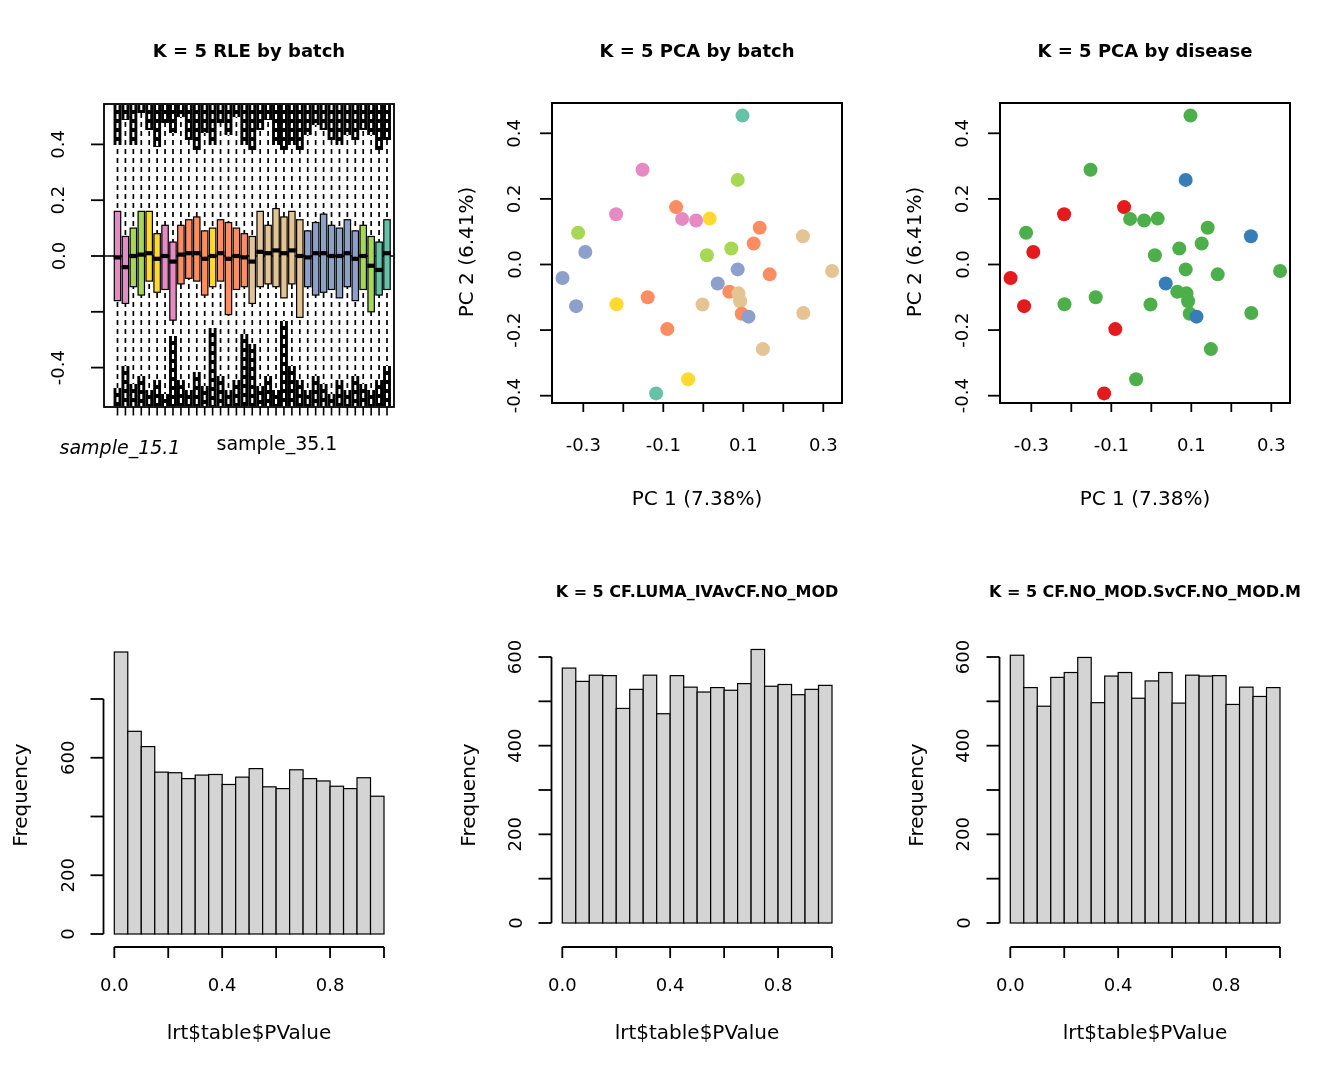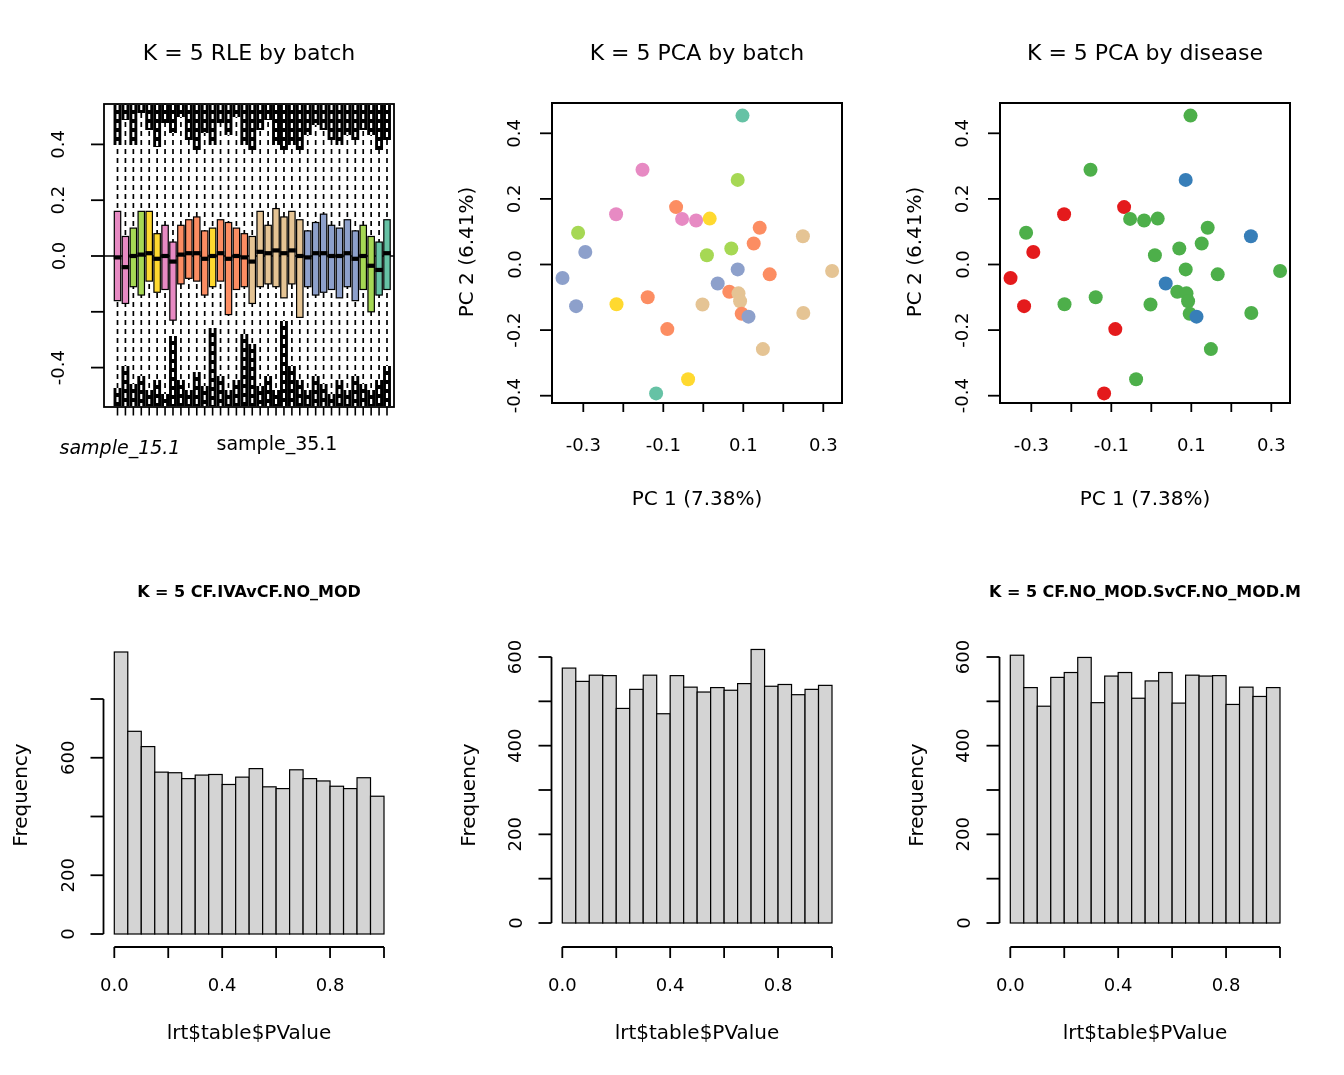--- a/index.html
+++ b/index.html
@@ -1,19 +1,19 @@
 <!DOCTYPE html>
 <html><head>
 <meta charset="utf-8">
 <style>
   html,body{margin:0;padding:0;background:#fff;}
   #fig{position:relative;width:1344px;height:1075px;background:#ffffff;overflow:hidden;
        font-family:"DejaVu Sans","Liberation Sans",sans-serif;color:#000;}
   .lbl{position:absolute;text-align:center;white-space:nowrap;color:#000;}
-  .title-top{font-size:22px;font-weight:normal;}
+  .title-top{font-size:18px;font-weight:bold;}
   .title-bot{font-size:16px;font-weight:bold;}
   .axlab{font-size:20px;}
   .smplab{font-size:19px;}
   .rot{transform:rotate(-90deg);transform-origin:center center;}
   svg{position:absolute;display:block;}
   svg text{font-family:"DejaVu Sans","Liberation Sans",sans-serif;fill:#000;}
 </style>
 </head>
 <body>
 
@@ -554,21 +554,21 @@
       <text x="222.18" y="447" text-anchor="middle" font-size="18" dominant-baseline="central">0.4</text>
       <line x1="276.12" y1="410" x2="276.12" y2="421" stroke="#000" stroke-width="1.8"></line>
       <line x1="330.06" y1="410" x2="330.06" y2="421" stroke="#000" stroke-width="1.8"></line>
       <text x="330.06" y="447" text-anchor="middle" font-size="18" dominant-baseline="central">0.8</text>
       <line x1="384" y1="410" x2="384" y2="421" stroke="#000" stroke-width="1.8"></line>
     </svg>
 
   <div class="lbl title-top" style="left:25px;top:40px;width:448px;">K = 5 RLE by batch</div>
   <div class="lbl title-top" style="left:473px;top:40px;width:448px;text-align:center;">K = 5 PCA by batch</div>
   <div class="lbl title-top" style="left:921px;top:40px;width:448px;">K = 5 PCA by disease</div>
-  <div class="lbl title-bot" style="left:25px;top:582px;width:448px;">K = 5 CF.IVAvCF.NO_MOD</div>
+  <div class="lbl title-bot" style="left:473px;top:582px;width:448px;">K = 5 CF.LUMA_IVAvCF.NO_MOD</div>
   <div class="lbl title-bot" style="left:921px;top:582px;width:448px;">K = 5 CF.NO_MOD.SvCF.NO_MOD.M</div>
 
   <div class="lbl smplab" style="left:40px;top:436px;width:160px;font-style:italic;">sample_15.1</div>
   <div class="lbl smplab" style="left:197px;top:432px;width:160px;">sample_35.1</div>
 
   <div class="lbl axlab" style="left:473px;top:486px;width:448px;">PC 1 (7.38%)</div>
   <div class="lbl axlab" style="left:921px;top:486px;width:448px;">PC 1 (7.38%)</div>
   <div class="lbl axlab rot" style="left:366px;top:240px;width:200px;">PC 2 (6.41%)</div>
   <div class="lbl axlab rot" style="left:814px;top:240px;width:200px;">PC 2 (6.41%)</div>
 

